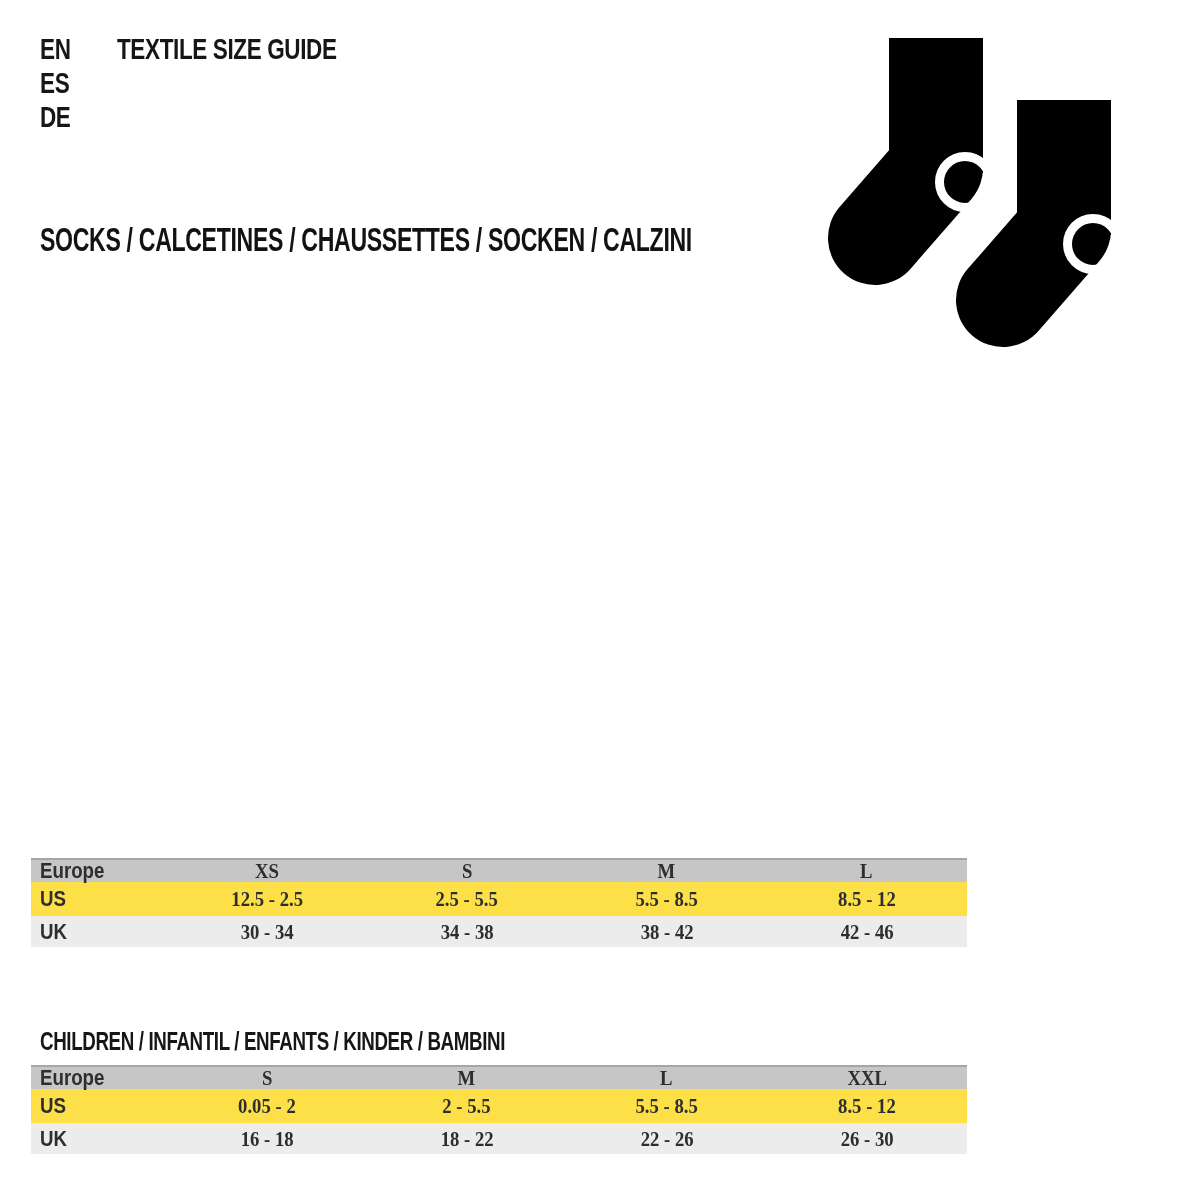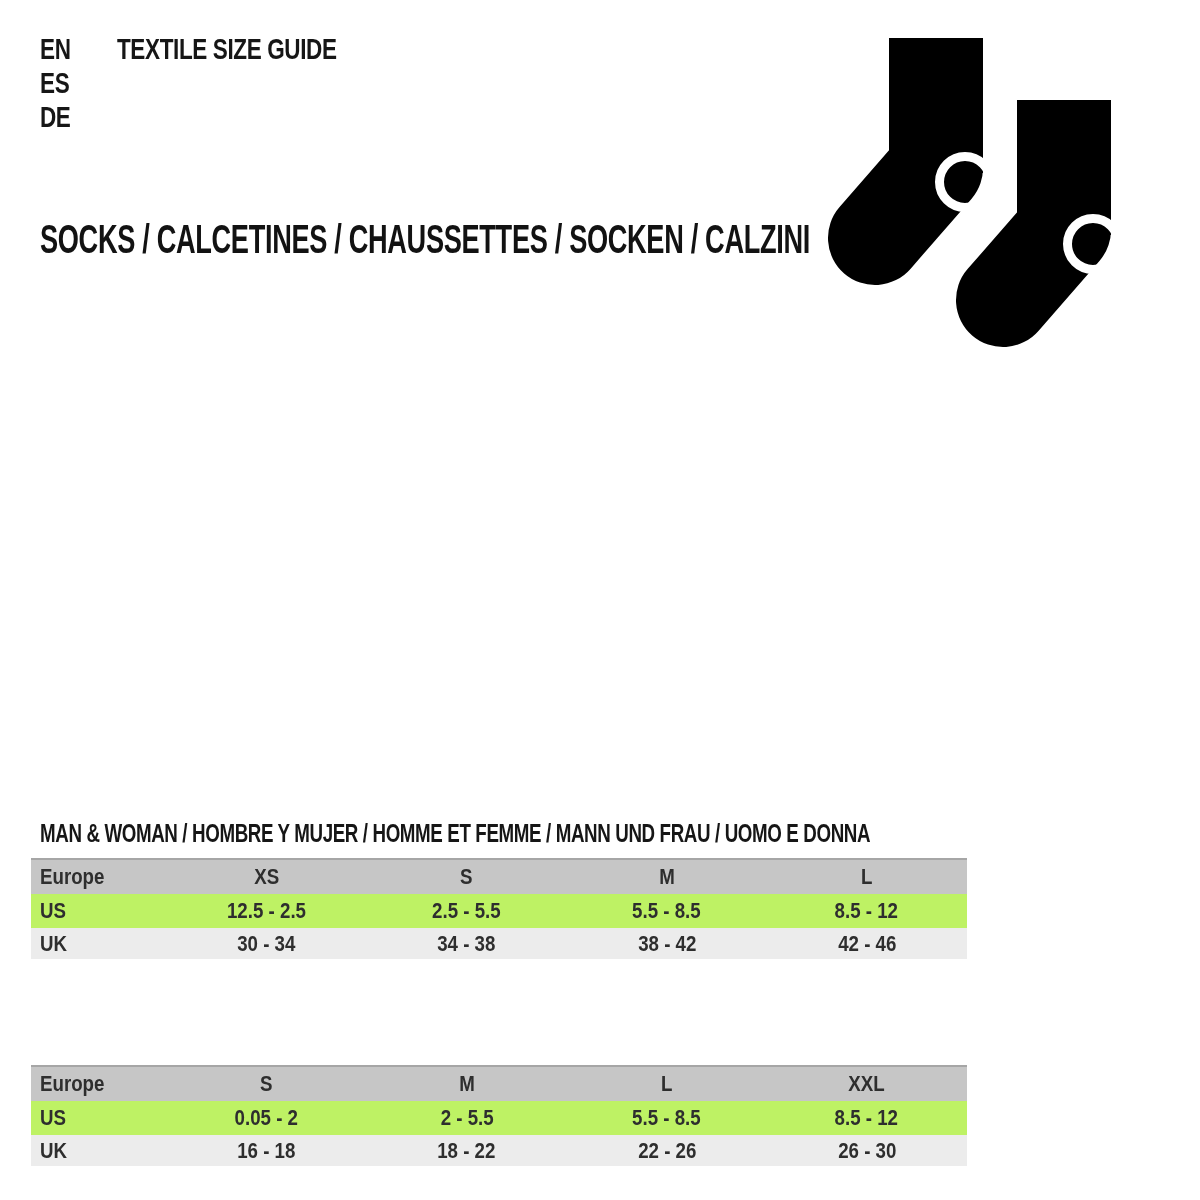--- a/index.html
+++ b/index.html
@@ -12,43 +12,43 @@
   .cond-c{transform:scaleX(0.85);transform-origin:50% 50%;}
   .cond-cell-l{transform:scaleX(0.85);transform-origin:0 50%;}
 
   
   .lang-list{position:absolute;left:40px;top:32px;}
   .lang-row{display:flex;height:34px;align-items:flex-end;font-size:30px;font-weight:700;letter-spacing:-0.5px;color:#161616;}
   .lang-code{width:77px;flex:0 0 77px;}
 
   
   .cat-line{position:absolute;left:40px;top:221px;height:36px;display:flex;align-items:center;
-            font-size:40px;font-weight:700;letter-spacing:-0.5px;color:#121212;}
+            font-size:34px;font-weight:700;letter-spacing:-0.5px;color:#121212;}
   .cat-line .cx{transform:scaleX(0.68);transform-origin:0 50%;}
 
   
   .socks-icon{position:absolute;left:828px;top:38px;width:296px;height:310px;}
 
   
   .sec-heading{position:absolute;left:40px;height:30px;display:flex;align-items:center;
                font-size:25px;font-weight:700;letter-spacing:-0.5px;color:#161616;}
   .sec-heading.h1{top:818px;}
   .sec-heading.h2{top:1026px;}
 
   
   .size-table{position:absolute;left:31px;width:936px;}
   .size-table.t1{top:858px;}
   .size-table.t2{top:1065px;}
   .t-row{display:flex;align-items:center;width:100%;box-sizing:border-box;}
-  .t-head{height:36px;background:#c6c6c6;border-top:2px solid #a6a6a6;color:#222;}
-  .t-data{height:34px;background:#bef264;}
+  .t-head{height:24px;background:#c6c6c6;border-top:2px solid #a6a6a6;color:#222;}
+  .t-data{height:34px;background:#fde047;}
   .t-data.alt{height:31px;background:#ececec;}
   .cell{font-size:22px;font-weight:700;color:#2e2e2e;text-align:center;overflow:visible;}
   .c0{flex:0 0 14.5%;text-align:left;padding-left:9px;box-sizing:border-box;}
-  .cv{flex:0 0 21.37%;}
+  .cv{flex:0 0 21.37%;font-family:Liberation Serif, serif;}
 </style>
 </head>
 <body>
 
 <div id="page">
 
   <div class="lang-list">
     <div class="lang-row">
       <span class="lang-code"><span class="cx cond-l">EN</span></span>
       <span class="lang-label"><span class="cx cond-l">TEXTILE SIZE GUIDE</span></span>
@@ -73,23 +73,20 @@
       <circle cx="137" cy="144" r="25.5" fill="none" stroke="#fff" stroke-width="9"></circle>
     </g>
 
     <g transform="translate(128,62)">
       <rect x="61" y="0" width="94" height="135" fill="#000"></rect>
       <line x1="108" y1="130" x2="47" y2="200" stroke="#000" stroke-width="94" stroke-linecap="round"></line>
       <circle cx="137" cy="144" r="25.5" fill="none" stroke="#fff" stroke-width="9"></circle>
     </g>
   </svg>
 
-  <div class="sec-heading h1">
-    <span class="cx cond-l">MAN &amp; WOMAN / HOMBRE Y MUJER / HOMME ET FEMME / MANN UND FRAU / UOMO E DONNA</span>
-  </div>
 
   <div class="size-table t1">
     <div class="t-row t-head">
       <div class="cell c0"><span class="cx cond-cell-l">Europe</span></div>
       <div class="cell cv"><span class="cx cond-c">XS</span></div>
       <div class="cell cv"><span class="cx cond-c">S</span></div>
       <div class="cell cv"><span class="cx cond-c">M</span></div>
       <div class="cell cv"><span class="cx cond-c">L</span></div>
     </div>
     <div class="t-row t-data">
@@ -101,20 +98,23 @@
     </div>
     <div class="t-row t-data alt">
       <div class="cell c0"><span class="cx cond-cell-l">UK</span></div>
       <div class="cell cv"><span class="cx cond-c">30 - 34</span></div>
       <div class="cell cv"><span class="cx cond-c">34 - 38</span></div>
       <div class="cell cv"><span class="cx cond-c">38 - 42</span></div>
       <div class="cell cv"><span class="cx cond-c">42 - 46</span></div>
     </div>
   </div>
 
+  <div class="sec-heading h2">
+    <span class="cx cond-l">CHILDREN / INFANTIL / ENFANTS / KINDER / BAMBINI</span>
+  </div>
 
   <div class="size-table t2">
     <div class="t-row t-head">
       <div class="cell c0"><span class="cx cond-cell-l">Europe</span></div>
       <div class="cell cv"><span class="cx cond-c">S</span></div>
       <div class="cell cv"><span class="cx cond-c">M</span></div>
       <div class="cell cv"><span class="cx cond-c">L</span></div>
       <div class="cell cv"><span class="cx cond-c">XXL</span></div>
     </div>
     <div class="t-row t-data">

